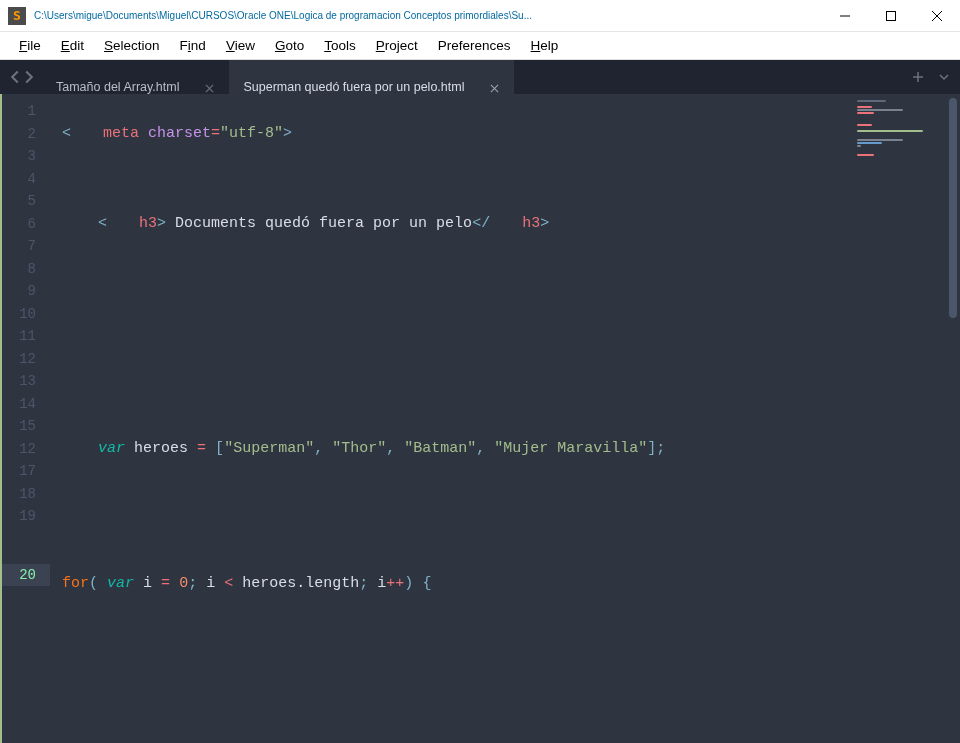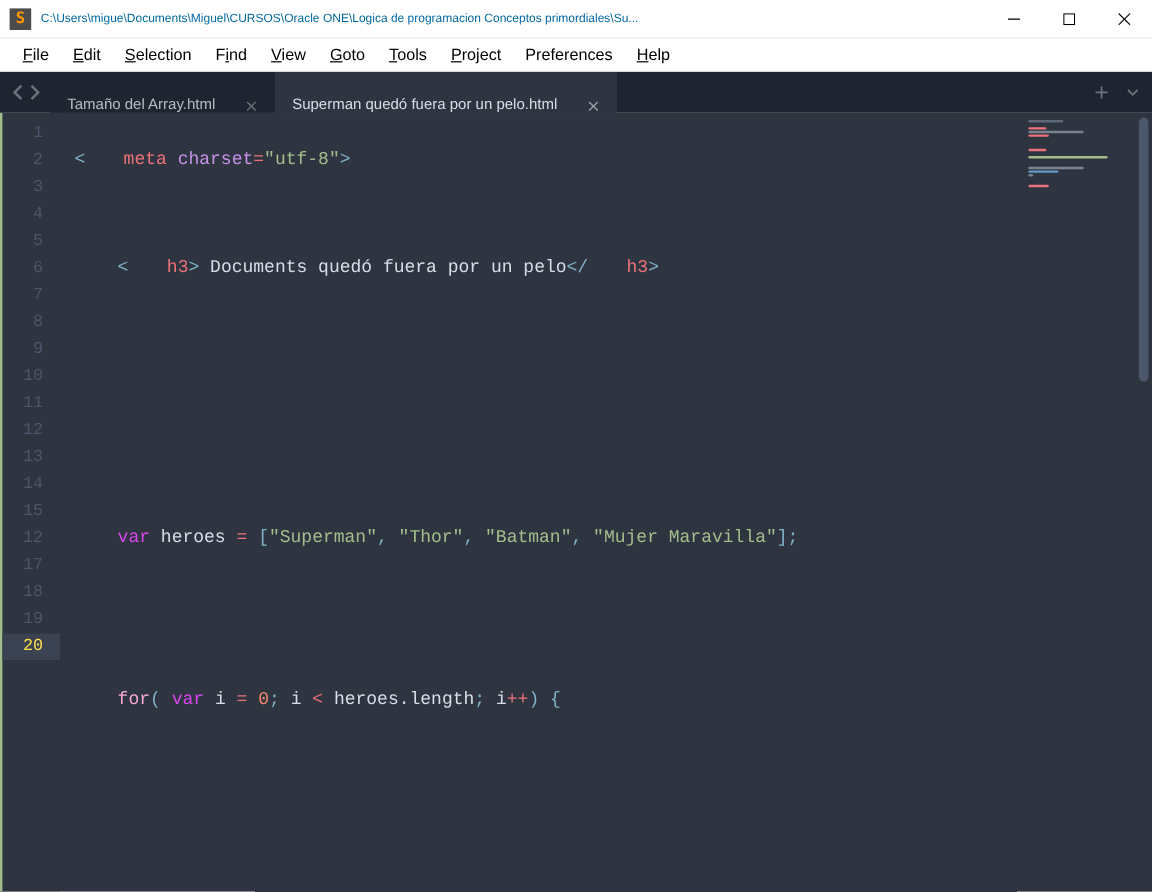--- a/index.html
+++ b/index.html
@@ -61,41 +61,41 @@
   .tabbar .newtab .plus,.tabbar .newtab .drop{width:20px;height:20px;display:flex;align-items:center;justify-content:center;}
   
   .editor-wrap { flex:1; display:flex; background:#2e3440; position:relative; overflow:hidden;}
   .gutter {
     width:50px; background:#2e3440; padding-top:6px;
     border-left:2px solid #a3be8c;
     font-family:Consolas,"Courier New",monospace; font-size:14px;
     text-align:right; color:#4c566a; user-select:none;
   }
   .gutter .ln { height:22.5px; line-height:22.5px; padding-right:14px; }
-  .gutter .ln.current { background:#3b4252; color:#fde047;}
+  .gutter .ln.current { background:#3b4252; color:#86efac;margin-top:36px;}
   .code {
     flex:1; padding:6px 0 0 12px;
     font-family:Consolas,"Courier New",monospace; font-size:15px; line-height:22.5px;
     color:#d8dee9; white-space:pre;
   }
   .code .line { height:22.5px; }
   .minimap {
     width:95px; background:#2e3440; position:relative; padding:6px 6px 0 6px;
   }
   .minimap .mm-line { height:2px; margin-bottom:1px; border-radius:1px;}
   .scrollbar { width:14px; background:#2e3440; position:relative;}
   .scrollbar .thumb { position:absolute; top:4px; left:3px; width:8px; height:220px; background:#4c566a; border-radius:4px;}
   
   .pun { color:#7fb2c7; }      
   .tag { color:#ec7279;padding-left:32px; }      
   .attr{ color:#c792ea; }      
   .str { color:#a3be8c; }      
   .op  { color:#ec7279; }      
-  .kw1 { color:#d946ef; } 
-  .kw2 { color:#f9a8d4;margin-left:36px; }      
+  .kw1 { color:#14b8a6; font-style:italic; } 
+  .kw2 { color:#f97316; }      
   .id  { color:#d8dee9; }
   .num { color:#f78c6c; }
   .semi{ color:#7fb2c7; }
 </style>
 </head>
 <body>
 
 <div class="titlebar">
   <div class="app-icon">S</div>
   <div class="title-text">C:\Users\migue\Documents\Miguel\CURSOS\Oracle ONE\Logica de programacion Conceptos primordiales\Su...</div>

